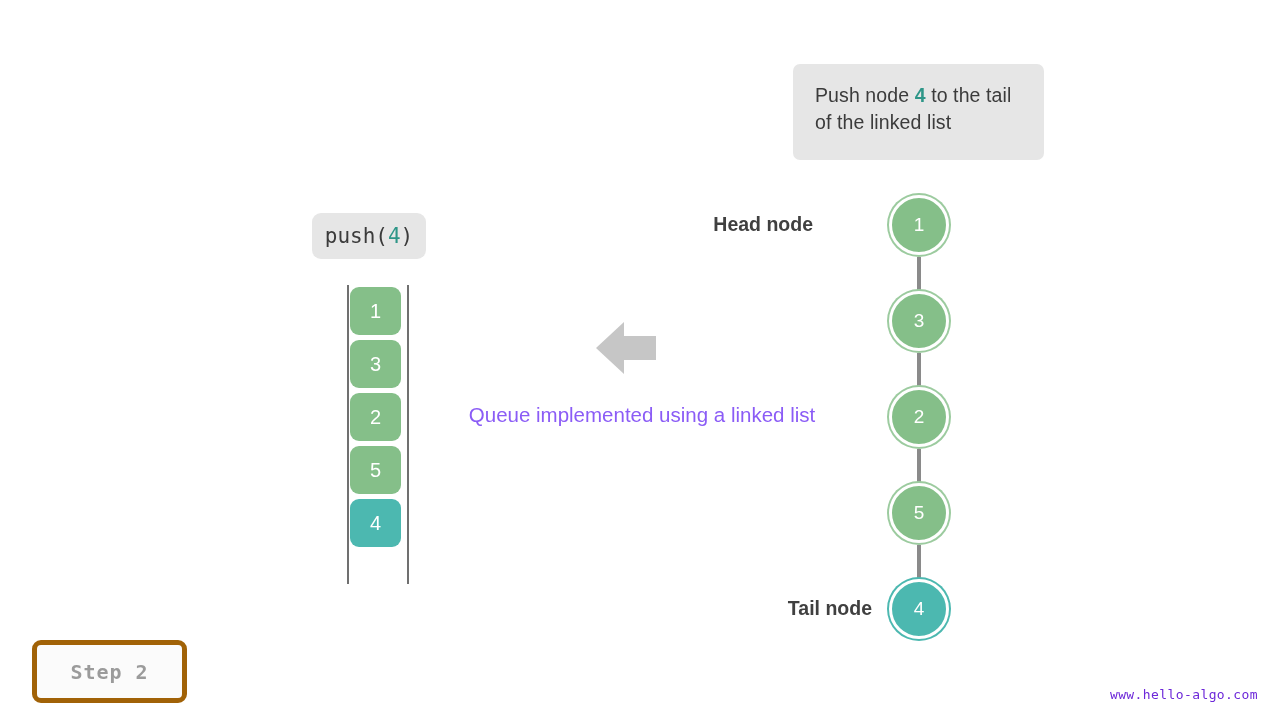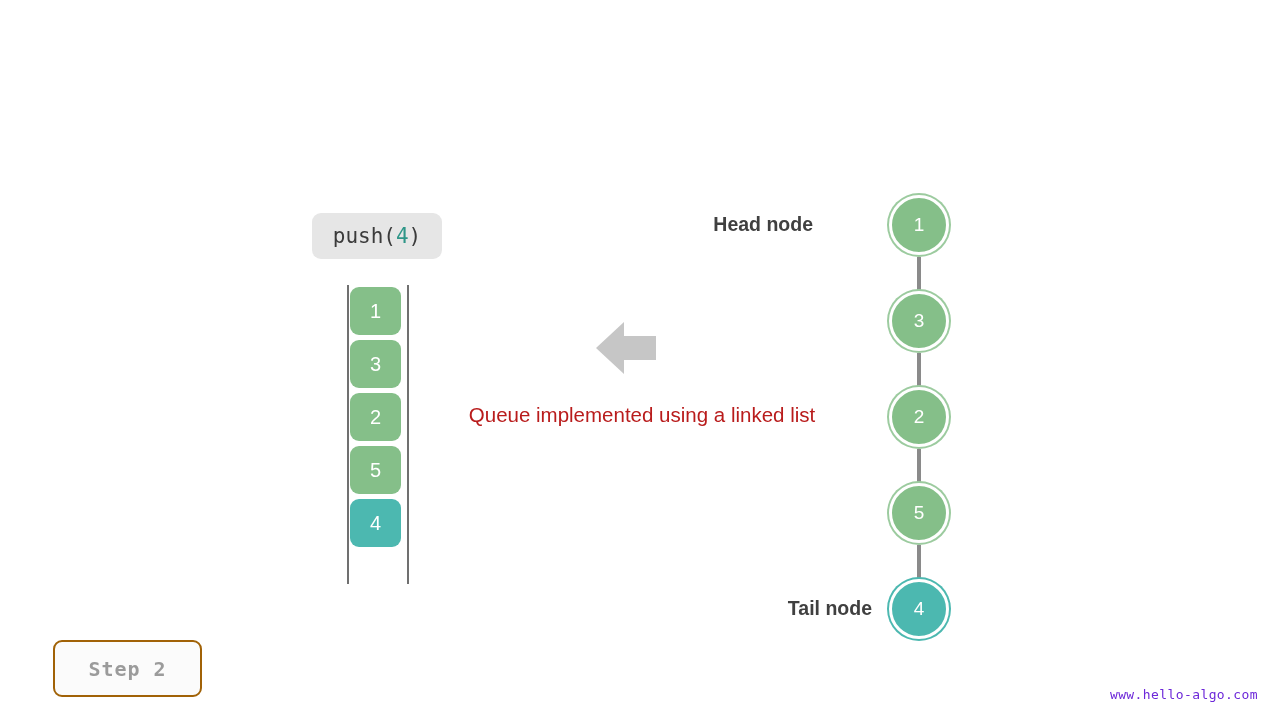--- a/index.html
+++ b/index.html
@@ -43,21 +43,21 @@
   .accent-num {
     color: #2e9688;
     font-weight: bold;
   }
 
   
   .op-chip {
     position: absolute;
     left: 312px;
     top: 213px;
-    width: 130px;
+    width: 114px;
     height: 46px;
     background: #e6e6e6;
     border-radius: 9px;
     display: flex;
     align-items: center;
     justify-content: center;
   }
   .op-chip-text {
     font-family: "DejaVu Sans Mono", monospace;
     font-size: 21px;
@@ -108,21 +108,21 @@
     width: 60px;
     height: 56px;
   }
   .caption {
     position: absolute;
     left: 437px;
     top: 403px;
     width: 410px;
     text-align: center;
     font-size: 20.5px;
-    color: #b91c1c;
+    color: #8b5cf6;
     white-space: nowrap;
   }
 
   
   .list-wrap {
     position: absolute;
     left: 860px;
     top: 180px;
     width: 130px;
     height: 470px;
@@ -169,25 +169,25 @@
     color: #404040;
     white-space: nowrap;
     text-align: right;
   }
   .label-head { left: 700px; top: 213px; width: 113px; }
   .label-tail { left: 700px; top: 597px; width: 172px; }
 
   
   .step-badge {
     position: absolute;
-    left: 53px;
+    left: 32px;
     top: 640px;
     width: 145px;
     height: 53px;
-    border: 2px solid #a16207;
+    border: 5px solid #a16207;
     border-radius: 9px;
     background: #fbfbfb;
     display: flex;
     align-items: center;
     justify-content: center;
   }
   .step-text {
     font-family: "DejaVu Sans Mono", monospace;
     font-size: 20px;
     font-weight: bold;
@@ -204,20 +204,23 @@
     font-size: 13px;
     color: #6d28d9;
     letter-spacing: 0.4px;
   }
 </style>
 </head>
 <body>
 
 <div class="stage">
 
+  <div class="callout">
+    <div class="callout-text"><span>Push node </span><span class="accent-num">4</span><span> to the tail of the linked list</span></div>
+  </div>
 
   <div class="op-chip">
     <div class="op-chip-text"><span>push(</span><span class="accent-num">4</span><span>)</span></div>
   </div>
 
   <div class="queue-wrap">
     <div class="rail rail-left"></div>
     <div class="rail rail-right"></div>
     <div class="q-cell" style="top:4px">1</div>
     <div class="q-cell" style="top:57px">3</div>

